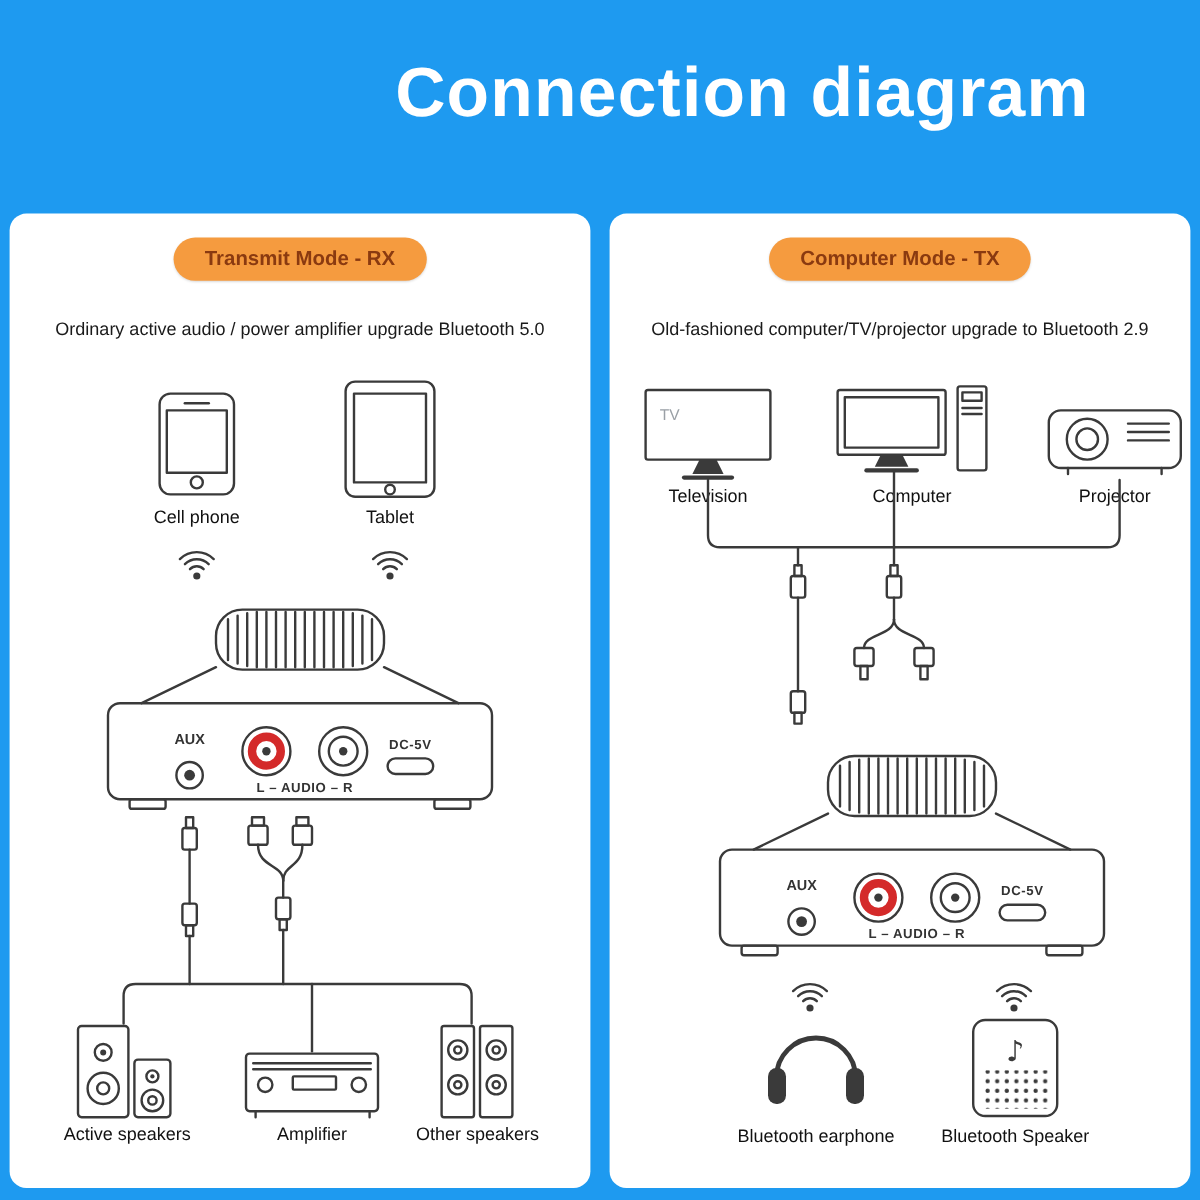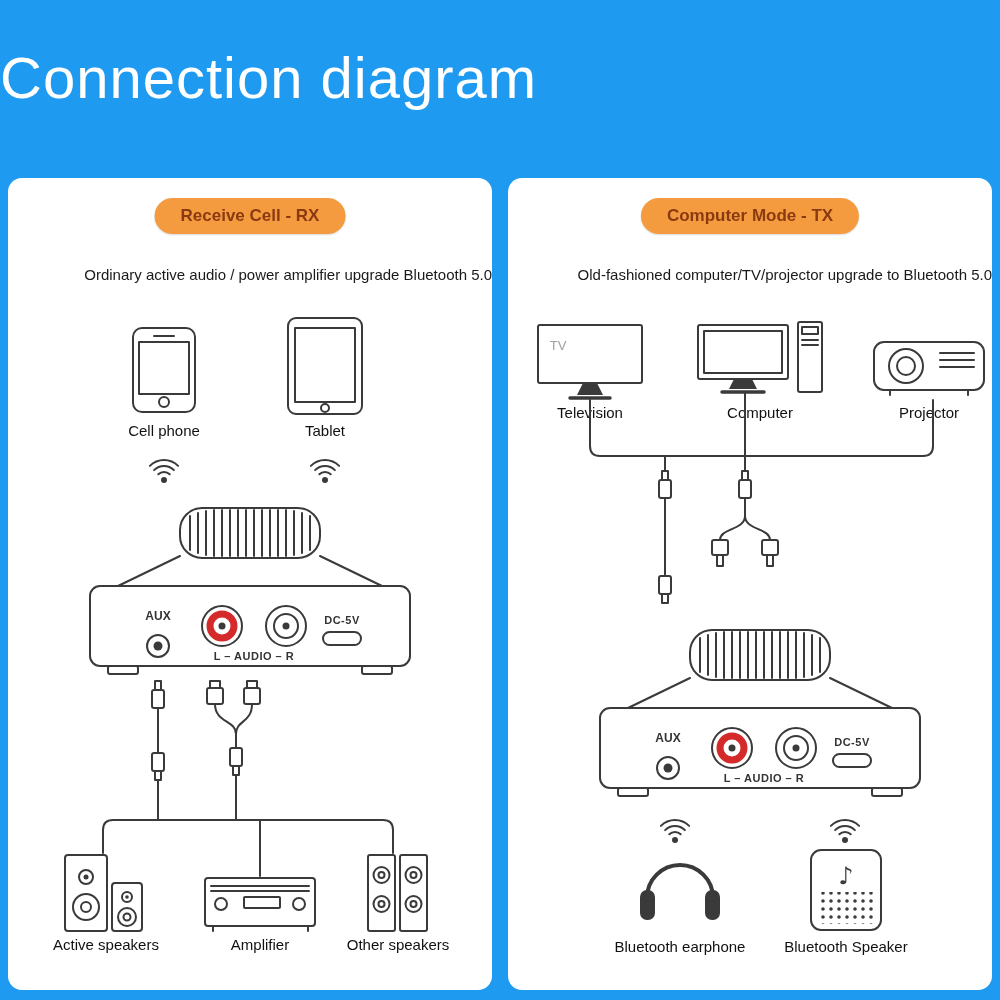--- a/index.html
+++ b/index.html
@@ -5,41 +5,41 @@
   * { margin:0; padding:0; box-sizing:border-box; }
   html,body { width:1000px; height:1000px; }
   body {
     position:relative;
     background: var(--background, #1e9af0);
     font-family:"Liberation Sans", sans-serif;
     overflow:hidden;
   }
   .page-title {
     position:absolute; top:44px; left:0; width:908px;
-    text-align:left; color:#ffffff;
-    font-size:58px; font-weight:400; letter-spacing:1px;
+    text-align:right; color:#ffffff;
+    font-size:58px; font-weight:700; letter-spacing:1px;
   }
   .panel {
     position:absolute; top:178px; width:484px; height:812px;
     background:#ffffff; border-radius:14px;
   }
   .panel.left { left:8px; }
   .panel.right { left:508px; }
   .panel svg { position:absolute; top:0; left:0; width:484px; height:812px; }
   .badge {
     position:absolute; top:20px; left:50%; transform:translateX(-50%);
     background: var(--badge, #f59b3f);
     color: var(--badge_text, #8a3a10);
     font-size:17px; font-weight:700; white-space:nowrap;
     padding:8px 26px; border-radius:20px;
     box-shadow:0 1px 2px rgba(0,0,0,0.15);
   }
   .subtitle {
     position:absolute; top:88px; left:0; width:100%;
-    text-align:right; font-size:15px; color:#1a1a1a;
+    text-align:center; font-size:15px; color:#1a1a1a;
   }
   
   .lineart { stroke: var(--line_art, #3a3a3a); stroke-width:2; fill:none; stroke-linecap:round; stroke-linejoin:round; }
   .lineart-thick { stroke: var(--line_art, #3a3a3a); stroke-width:3.5; fill:none; stroke-linecap:round; }
   .band { stroke: var(--line_art, #3a3a3a); stroke-width:4; fill:none; stroke-linecap:round; }
   .fillart { fill: var(--line_art, #3a3a3a); stroke:none; }
   .rca-red { stroke: var(--rca_red, #d42a2a); stroke-width:7; fill:none; }
   .svgtext { fill:#111111; stroke:none; font-family:"Liberation Sans", sans-serif; font-size:15px; text-anchor:middle; }
   .devtext { fill:#333333; stroke:none; font-family:"Liberation Sans", sans-serif; font-size:12px; font-weight:700; text-anchor:middle; }
   .devtext.small { font-size:11px; letter-spacing:0.5px; }
@@ -159,21 +159,21 @@
         <circle cx="405.5" cy="697" r="3"></circle>
       <circle cx="405.5" cy="726" r="8"></circle>
         <circle cx="405.5" cy="726" r="3"></circle>
     </g>
 
     <text x="98" y="772" class="svgtext">Active speakers</text>
     <text x="252" y="772" class="svgtext">Amplifier</text>
     <text x="390" y="772" class="svgtext">Other speakers</text>
   </svg>
 
-  <div class="badge">Receive Cell - RX</div>
+  <div class="badge">Transmit Mode - RX</div>
   <p class="subtitle">Ordinary active audio / power amplifier upgrade Bluetooth 5.0</p>
 </section>
 
 <section class="panel right">
   <svg viewBox="0 0 484 812">
     <defs>
       <pattern id="dotpat" width="8" height="8" patternUnits="userSpaceOnUse">
         <circle cx="3" cy="3" r="1.8" fill="#3a3a3a"></circle>
       </pattern>
     </defs>
@@ -274,14 +274,14 @@
       <rect x="303" y="672" width="70" height="80" rx="10" class="lineart"></rect>
       <text x="338" y="706" class="notetext">♪</text>
       <rect x="311" y="714" width="55" height="32" fill="url(#dotpat)" stroke="none"></rect>
     </g>
 
     <text x="172" y="774" class="svgtext">Bluetooth earphone</text>
     <text x="338" y="774" class="svgtext">Bluetooth Speaker</text>
   </svg>
 
   <div class="badge">Computer Mode - TX</div>
-  <p class="subtitle">Old-fashioned computer/TV/projector upgrade to Bluetooth 5.0</p>
+  <p class="subtitle">Old-fashioned computer/TV/projector upgrade to Bluetooth 2.9</p>
 </section>
 
 </body></html>

